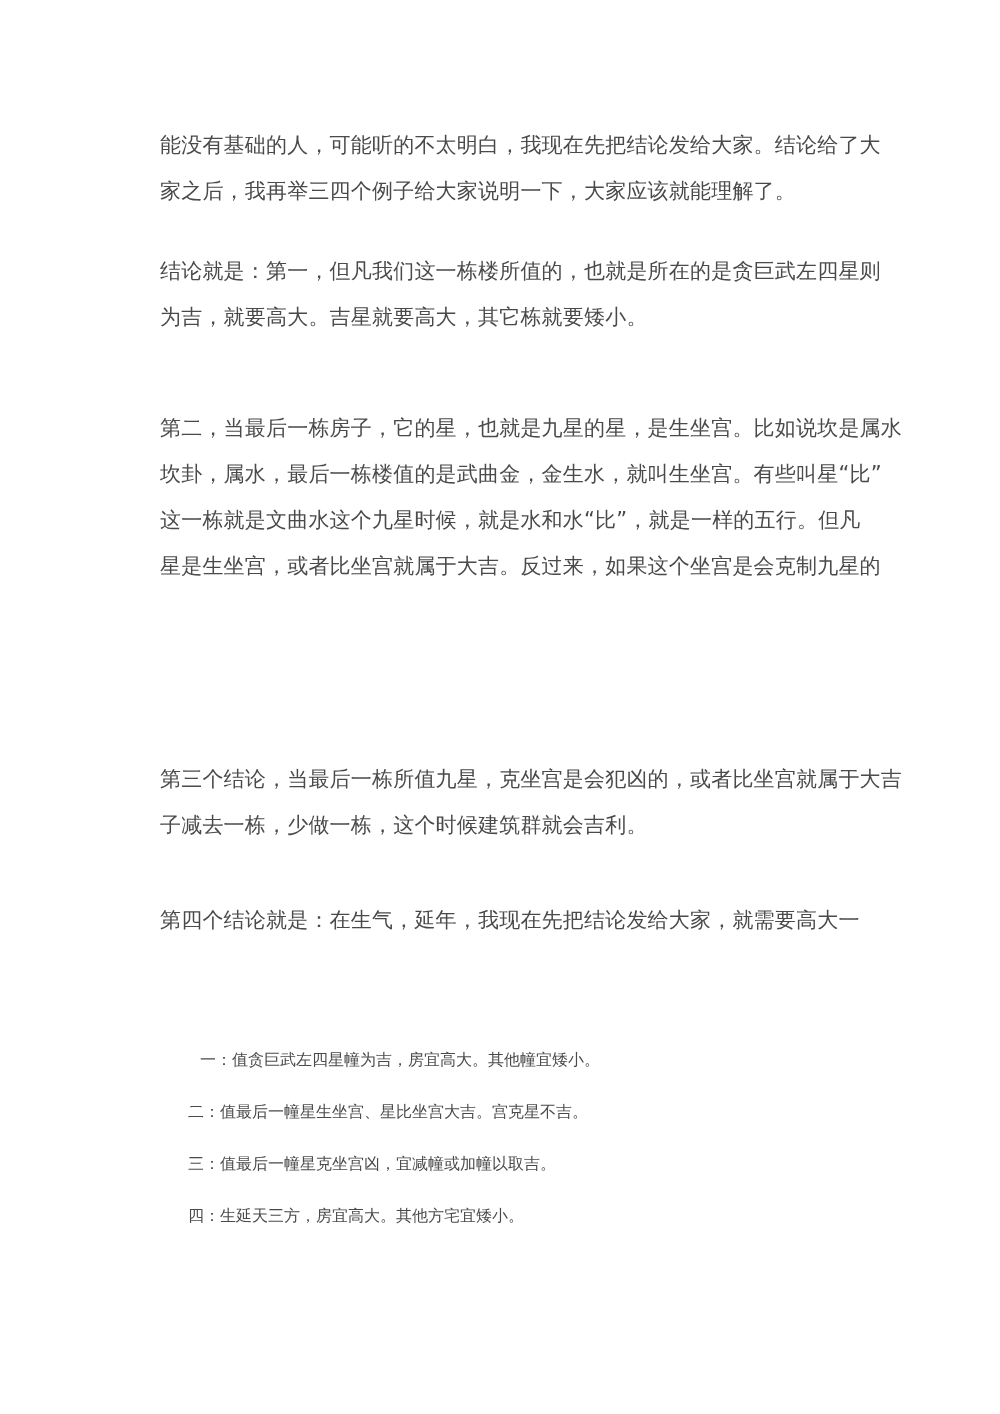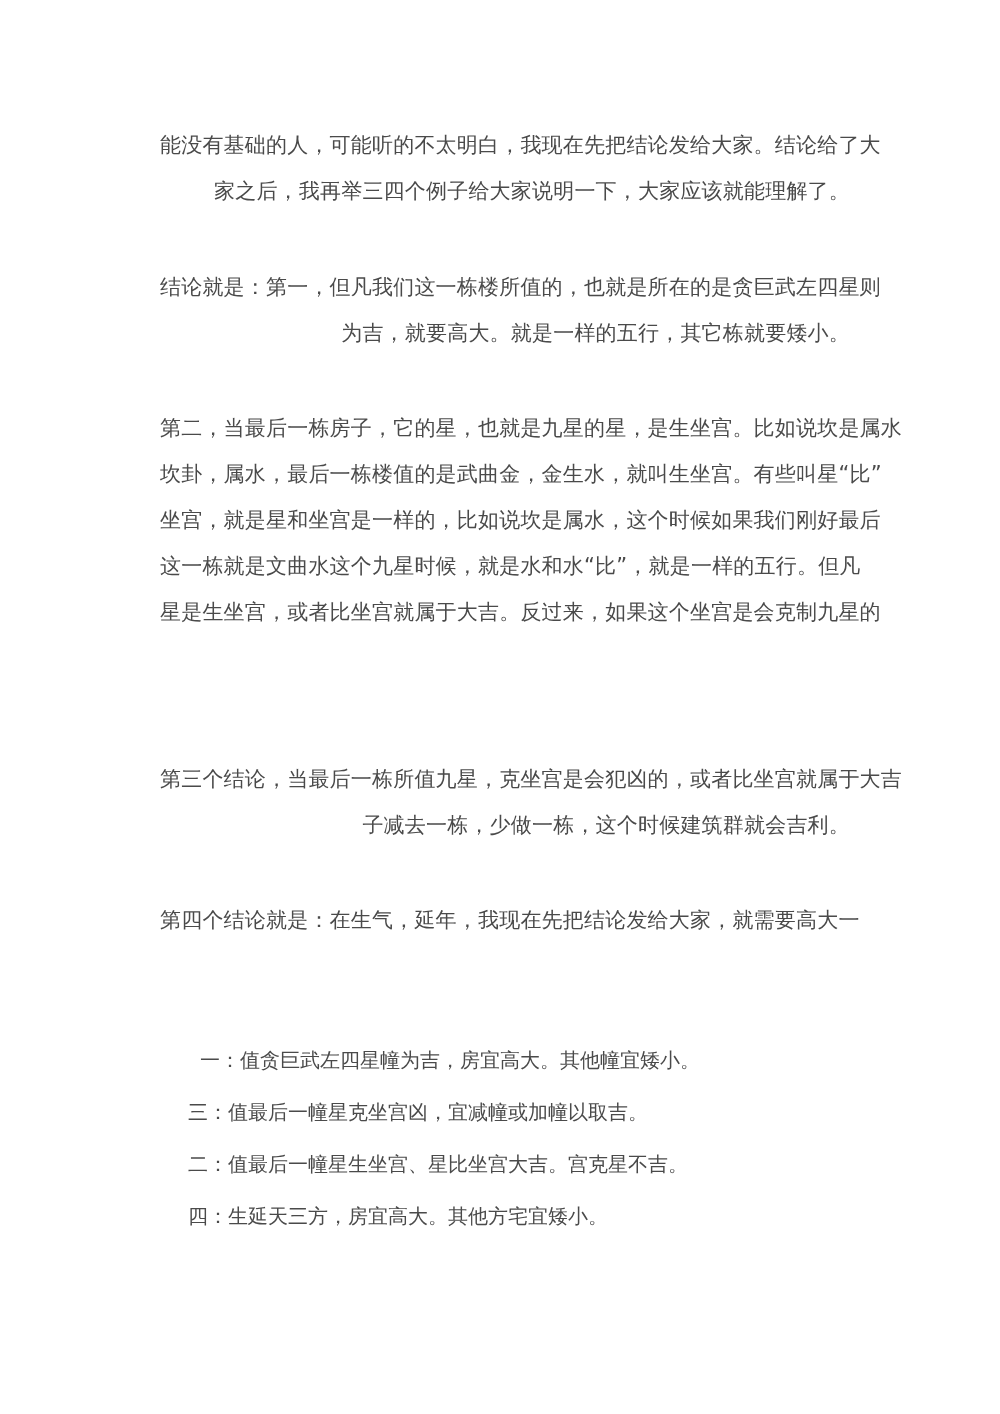--- a/index.html
+++ b/index.html
@@ -24,73 +24,71 @@
     }
     .para {
       position: absolute;
       left: 160px;
       width: 690px;
       font-size: 21px;
       line-height: 46px;
       margin: 0;
       letter-spacing: 0.2px;
       white-space: nowrap;
-      text-align: right;
     }
     .para .line {
       display: block;
       height: 46px;
     }
     .summary {
       position: absolute;
       left: 160px;
       width: 700px;
       margin: 0;
       padding: 0;
       list-style: none;
     }
     .summary li {
-      font-size: 20px;
+      font-size: 16px;
       height: 52px;
       line-height: 52px;
       white-space: nowrap;
     }
   </style>
 </head>
 <body>
 
 <div class="page">
 
   <p class="para" style="top:122px;">
     <span class="line">能没有基础的人，可能听的不太明白，我现在先把结论发给大家。结论给了大</span>
     <span class="line">家之后，我再举三四个例子给大家说明一下，大家应该就能理解了。</span>
   </p>
 
-  <p class="para" style="top:264px;">
+  <p class="para" style="top:248px;">
     <span class="line">结论就是：第一，但凡我们这一栋楼所值的，也就是所在的是贪巨武左四星则</span>
-    <span class="line">为吉，就要高大。就是一样的五行，其它栋就要矮小。</span>
+    <span class="line">为吉，就要高大。吉星就要高大，其它栋就要矮小。</span>
   </p>
 
   <p class="para" style="top:405px;">
     <span class="line">第二，当最后一栋房子，它的星，也就是九星的星，是生坐宫。比如说坎是属水</span>
     <span class="line">坎卦，属水，最后一栋楼值的是武曲金，金生水，就叫生坐宫。有些叫星“比”</span>
-    <span class="line">坐宫，就是星和坐宫是一样的，比如说坎是属水，这个时候如果我们刚好最后</span>
     <span class="line">这一栋就是文曲水这个九星时候，就是水和水“比”，就是一样的五行。但凡</span>
     <span class="line">星是生坐宫，或者比坐宫就属于大吉。反过来，如果这个坐宫是会克制九星的</span>
   </p>
 
   <p class="para" style="top:756px;">
     <span class="line">第三个结论，当最后一栋所值九星，克坐宫是会犯凶的，或者比坐宫就属于大吉</span>
     <span class="line">子减去一栋，少做一栋，这个时候建筑群就会吉利。</span>
   </p>
 
   <p class="para" style="top:897px;">
     <span class="line">第四个结论就是：在生气，延年，我现在先把结论发给大家，就需要高大一</span>
   </p>
 
   <ul class="summary" style="top:1034px;">
     <li style="padding-left:40px;">一：值贪巨武左四星幢为吉，房宜高大。其他幢宜矮小。</li>
+    <li style="padding-left:28px;">二：值最后一幢星生坐宫、星比坐宫大吉。宫克星不吉。</li>
     <li style="padding-left:28px;">三：值最后一幢星克坐宫凶，宜减幢或加幢以取吉。</li>
-    <li style="padding-left:28px;">二：值最后一幢星生坐宫、星比坐宫大吉。宫克星不吉。</li>
     <li style="padding-left:28px;font-family:Liberation Serif, serif;">四：生延天三方，房宜高大。其他方宅宜矮小。</li>
   </ul>
 
 </div>
 
 </body></html>

